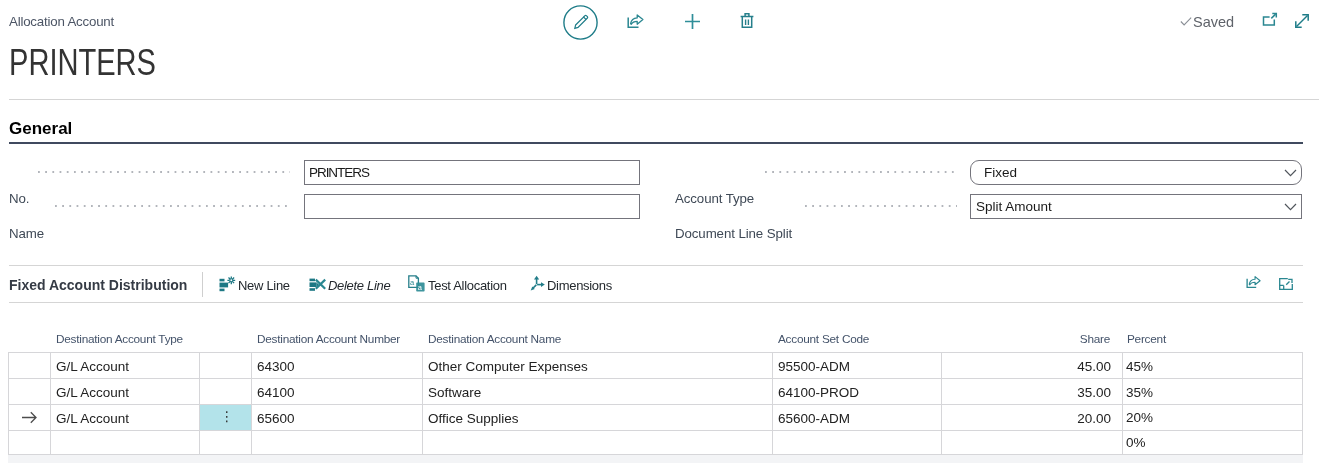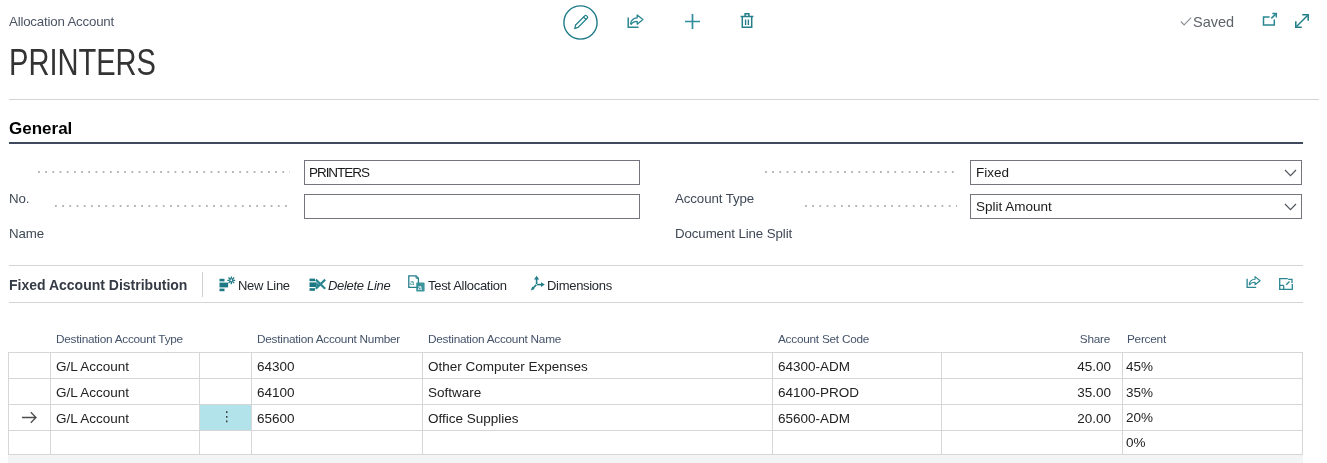--- a/index.html
+++ b/index.html
@@ -77,21 +77,21 @@
   <div class="abs lbl" style="left:9px; top:165px;">No.</div>
   <div class="abs leader" style="left:38px; top:171px; width:252px;"></div>
   <div class="abs inp" style="left:304px; top:160px; width:336px; height:25px; line-height:23px; padding-left:4px; letter-spacing:-1.05px;">PRINTERS</div>
 
   <div class="abs lbl" style="left:9px; top:200px;">Name</div>
   <div class="abs leader" style="left:55px; top:205px; width:235px;"></div>
   <div class="abs inp" style="left:304px; top:194px; width:336px; height:25px;"></div>
 
   <div class="abs lbl" style="left:675px; top:165px;">Account Type</div>
   <div class="abs leader" style="left:765px; top:171px; width:192px;"></div>
-  <div class="abs inp" style="left:970px; top:160px; width:332px; height:25px; line-height:23px; padding-left:5px;">Fixed</div>
+  <div class="abs inp" style="left:970px; top:160px; width:332px; height:25px; line-height:23px; padding-left:13px;border-radius:9px;">Fixed</div>
   <svg class="abs" style="left:1284px; top:169px;" width="13" height="8" viewBox="0 0 13 8">
       <path d="M1 1 L6.5 6.6 L12 1" fill="none" stroke="#50555c" stroke-width="1.2"></path>
     </svg>
 
   <div class="abs lbl" style="left:675px; top:200px;">Document Line Split</div>
   <div class="abs leader" style="left:805px; top:205px; width:152px;"></div>
   <div class="abs inp" style="left:970px; top:194px; width:332px; height:25px; line-height:23px; padding-left:5px;">Split Amount</div>
   <svg class="abs" style="left:1284px; top:203px;" width="13" height="8" viewBox="0 0 13 8">
       <path d="M1 1 L6.5 6.6 L12 1" fill="none" stroke="#50555c" stroke-width="1.2"></path>
     </svg>
@@ -179,21 +179,21 @@
   <div class="abs" style="left:199px; top:352px; width:1px; height:102px; background:#d6d6d9;"></div>
   <div class="abs" style="left:251px; top:352px; width:1px; height:102px; background:#d6d6d9;"></div>
   <div class="abs" style="left:422px; top:352px; width:1px; height:102px; background:#d6d6d9;"></div>
   <div class="abs" style="left:772px; top:352px; width:1px; height:102px; background:#d6d6d9;"></div>
   <div class="abs" style="left:941px; top:352px; width:1px; height:102px; background:#d6d6d9;"></div>
   <div class="abs" style="left:1122px; top:352px; width:1px; height:102px; background:#d6d6d9;"></div>
 
   <div class="abs cellt" style="left:56px;  top:359px;">G/L Account</div>
   <div class="abs cellt" style="left:257px; top:359px;">64300</div>
   <div class="abs cellt" style="left:428px; top:359px;">Other Computer Expenses</div>
-  <div class="abs cellt" style="left:778px; top:359px;">64300-ADM</div>
+  <div class="abs cellt" style="left:778px; top:359px;">95500-ADM</div>
   <div class="abs cellt" style="left:941px; top:359px; width:170px; text-align:right;">45.00</div>
   <div class="abs cellt" style="left:1126px; top:359px;">45%</div>
 
   <div class="abs cellt" style="left:56px;  top:385px;">G/L Account</div>
   <div class="abs cellt" style="left:257px; top:385px;">64100</div>
   <div class="abs cellt" style="left:428px; top:385px;">Software</div>
   <div class="abs cellt" style="left:778px; top:385px;">64100-PROD</div>
   <div class="abs cellt" style="left:941px; top:385px; width:170px; text-align:right;">35.00</div>
   <div class="abs cellt" style="left:1126px; top:385px;">35%</div>
 

